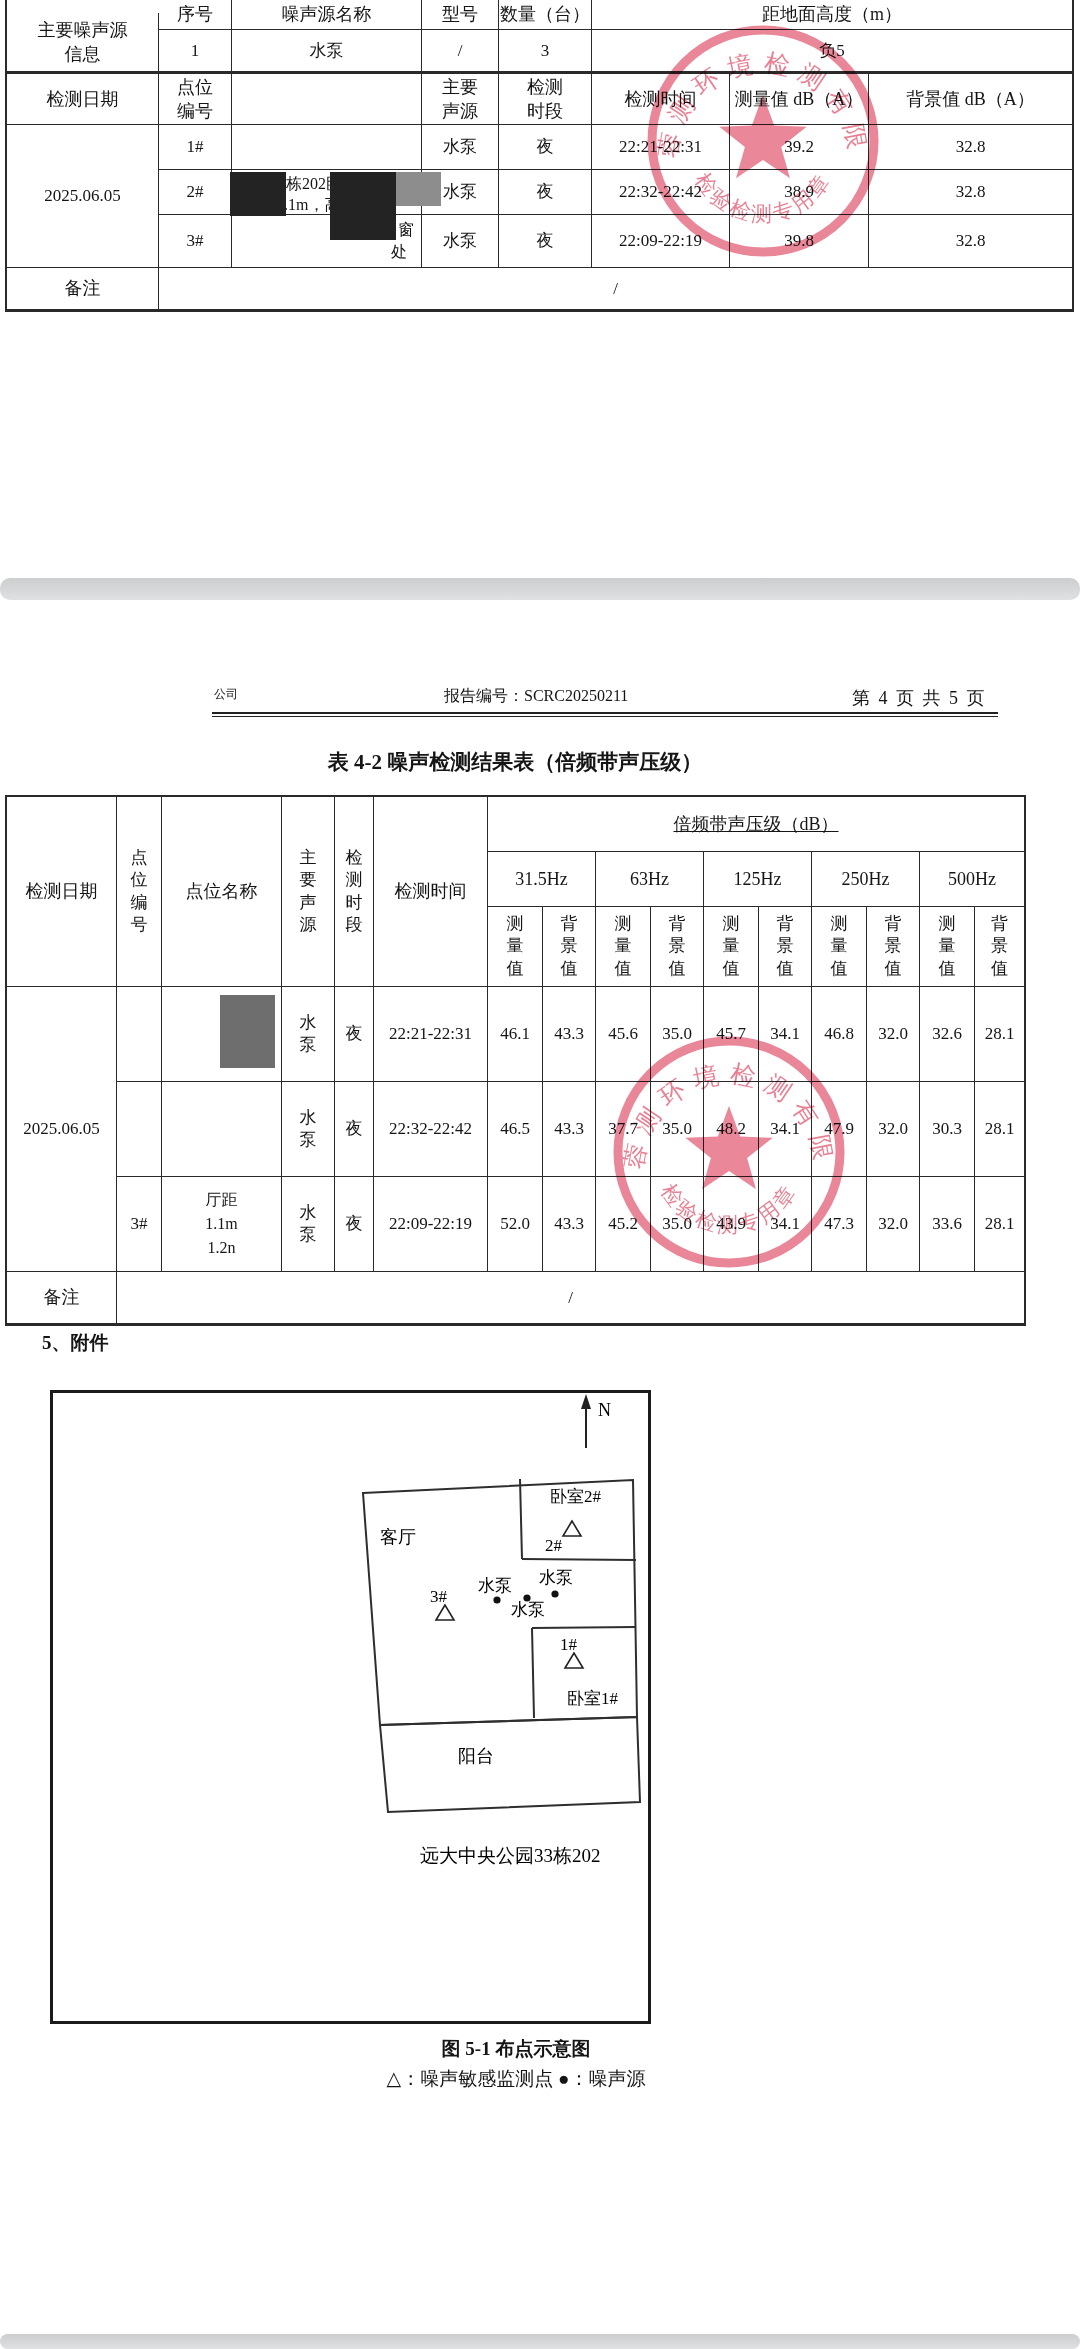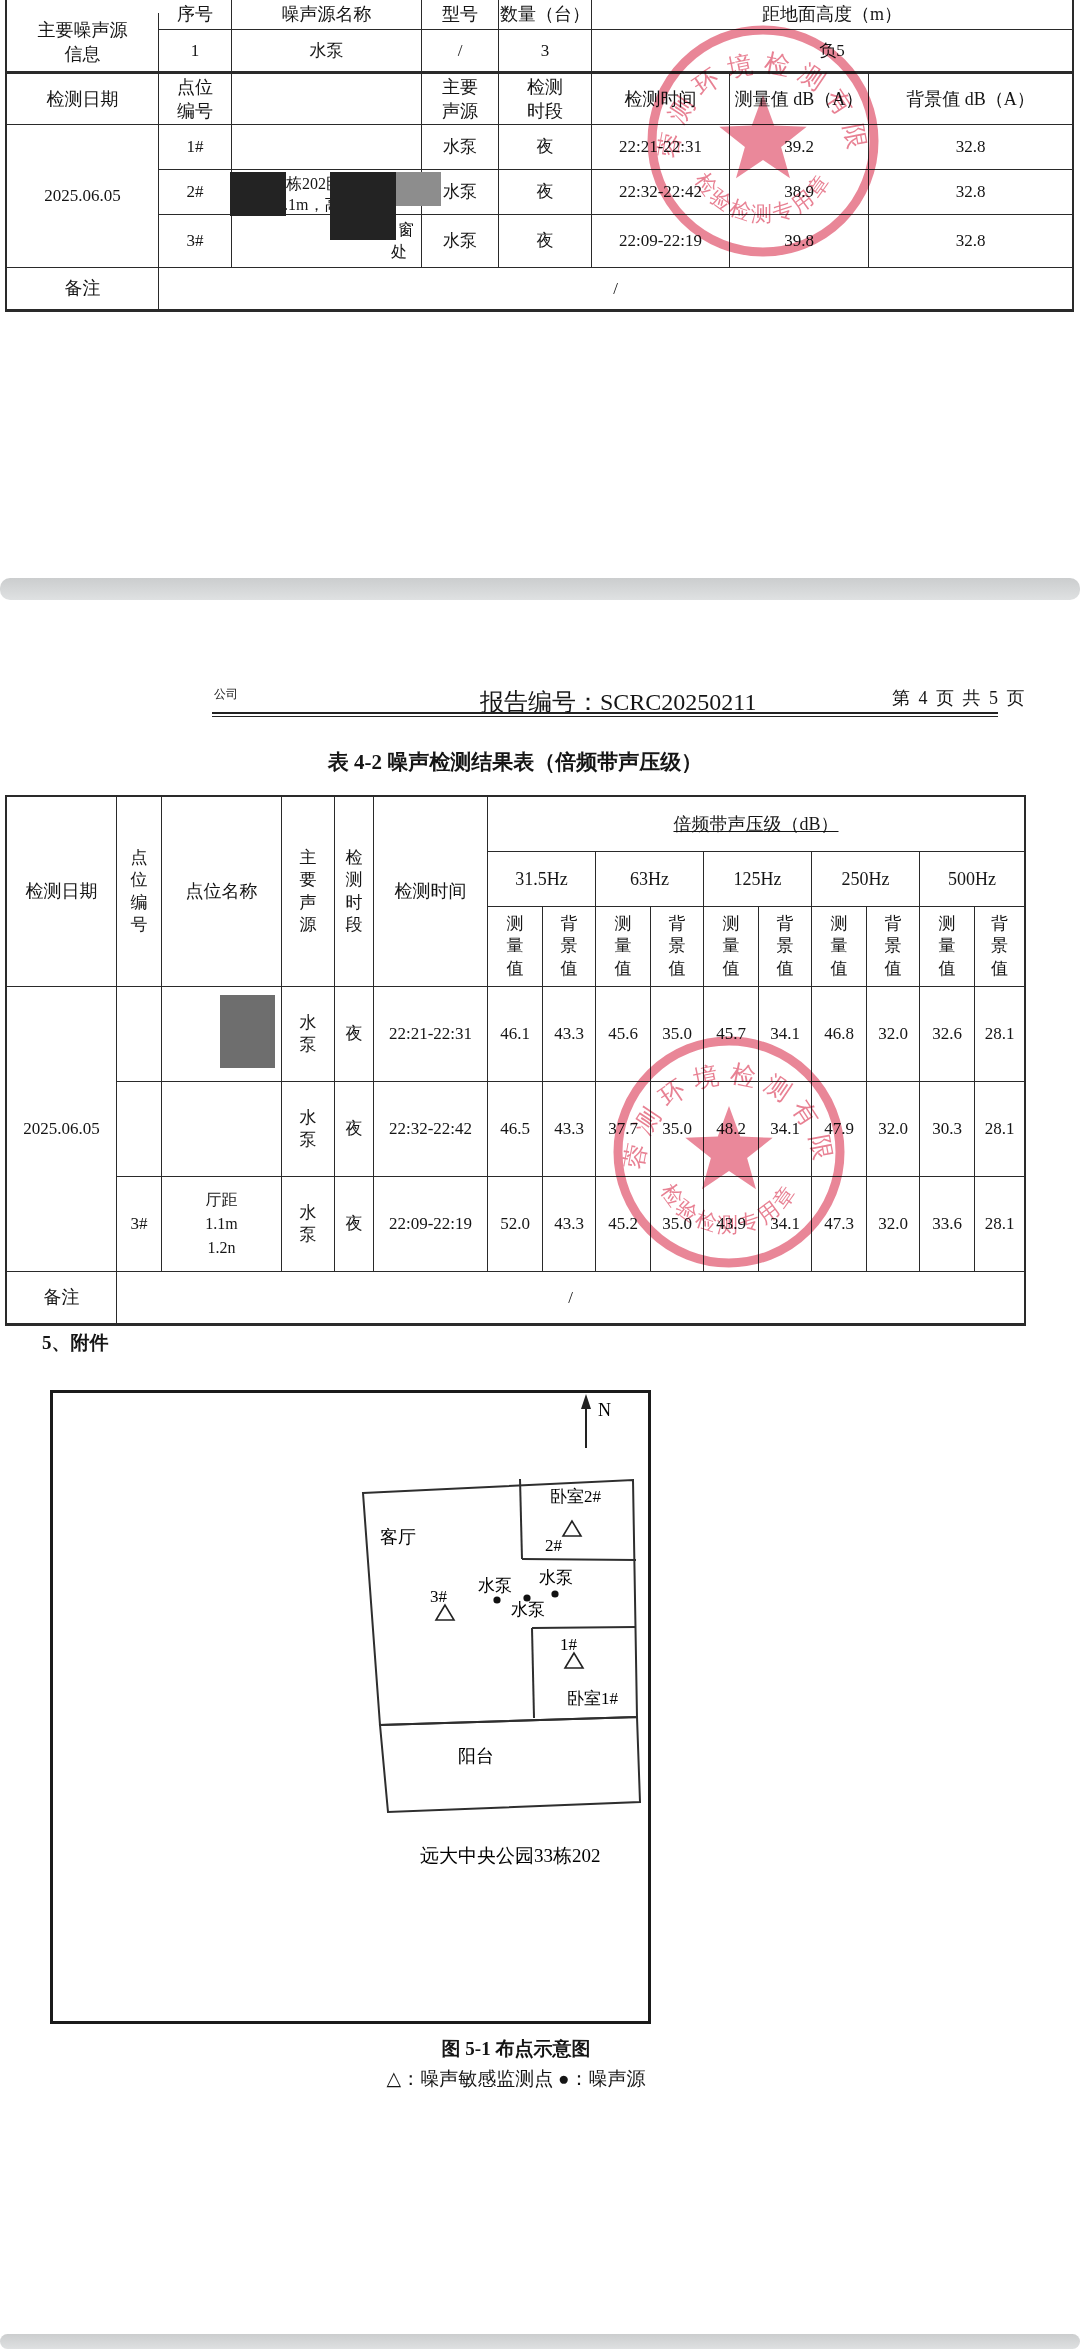--- a/index.html
+++ b/index.html
@@ -121,22 +121,22 @@
       </defs>
     <text font-size="21" letter-spacing="3" fill="#dd4560" opacity="0.85">
       <textPath href="#arc1" startOffset="50%" text-anchor="middle">检验检测专用章</textPath>
     </text>
   </svg>
 </div>
 
 <div class="band" style="top:578px;height:22px;"></div>
 
 <div class="abs" style="left:214px;top:686px;font-size:12px;">公司</div>
-<div class="abs" style="left:480px;top:686px;font-size:24px;">报告编号：SCRC20250211</div>
-<div class="abs" style="left:852px;top:686px;font-size:18px;letter-spacing:2px;margin-left:40px;">第 4 页 共 5 页</div>
+<div class="abs" style="left:444px;top:686px;font-size:16px;">报告编号：SCRC20250211</div>
+<div class="abs" style="left:852px;top:686px;font-size:18px;letter-spacing:2px;">第 4 页 共 5 页</div>
 <div class="hline" style="left:212px;top:712px;width:786px;height:2px;"></div>
 <div class="hline" style="left:212px;top:716px;width:786px;height:1px;"></div>
 
 <div class="abs" style="left:5px;top:748px;width:1020px;text-align:center;font-size:21px;font-weight:bold;">表 4-2 噪声检测结果表（倍频带声压级）</div>
 
 <div class="grid" style="left:5px;top:795px;border-top:2px solid #2a2a2a;grid-template-columns:110px 45px 120px 53px 39px 114px 55px 53px 55px 53px 55px 53px 55px 53px 55px 50px;grid-template-rows:55px 55px 80px 95px 95px 95px 52px;">
 
   <div class="c hdr" style="grid-row:1/4;">检测日期</div>
   <div class="c hdr" style="grid-row:1/4;">
       <span class="vert">点位编号</span>

